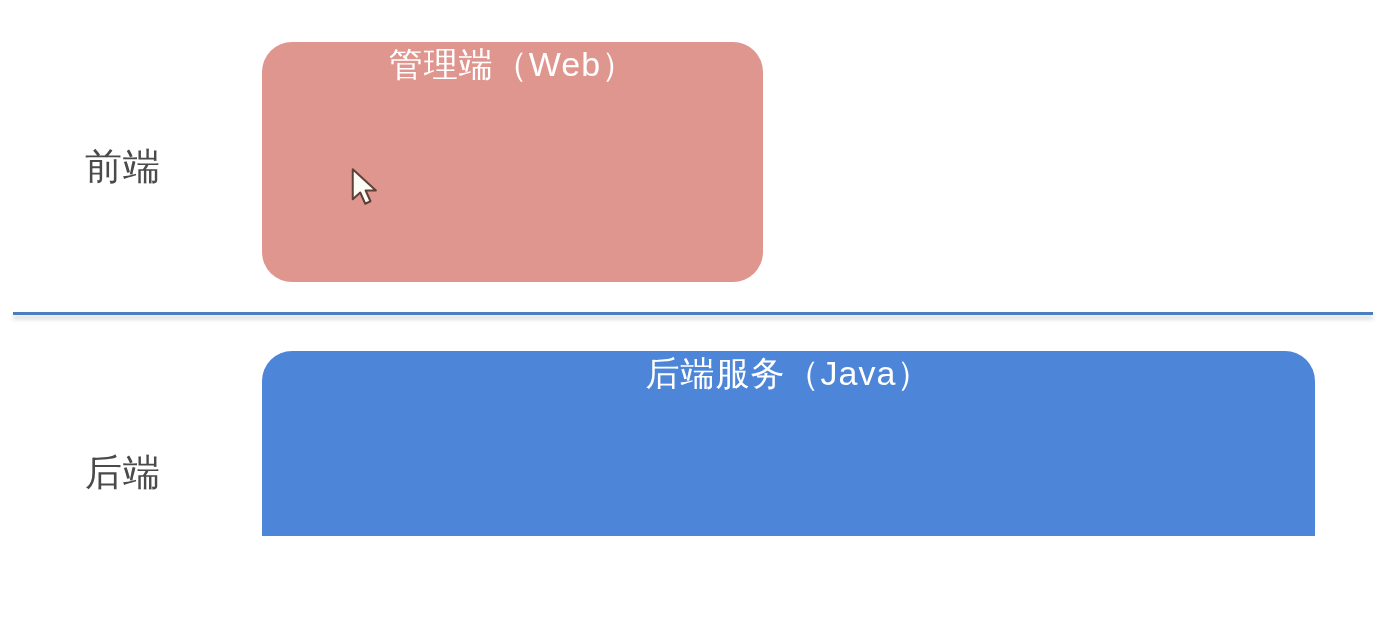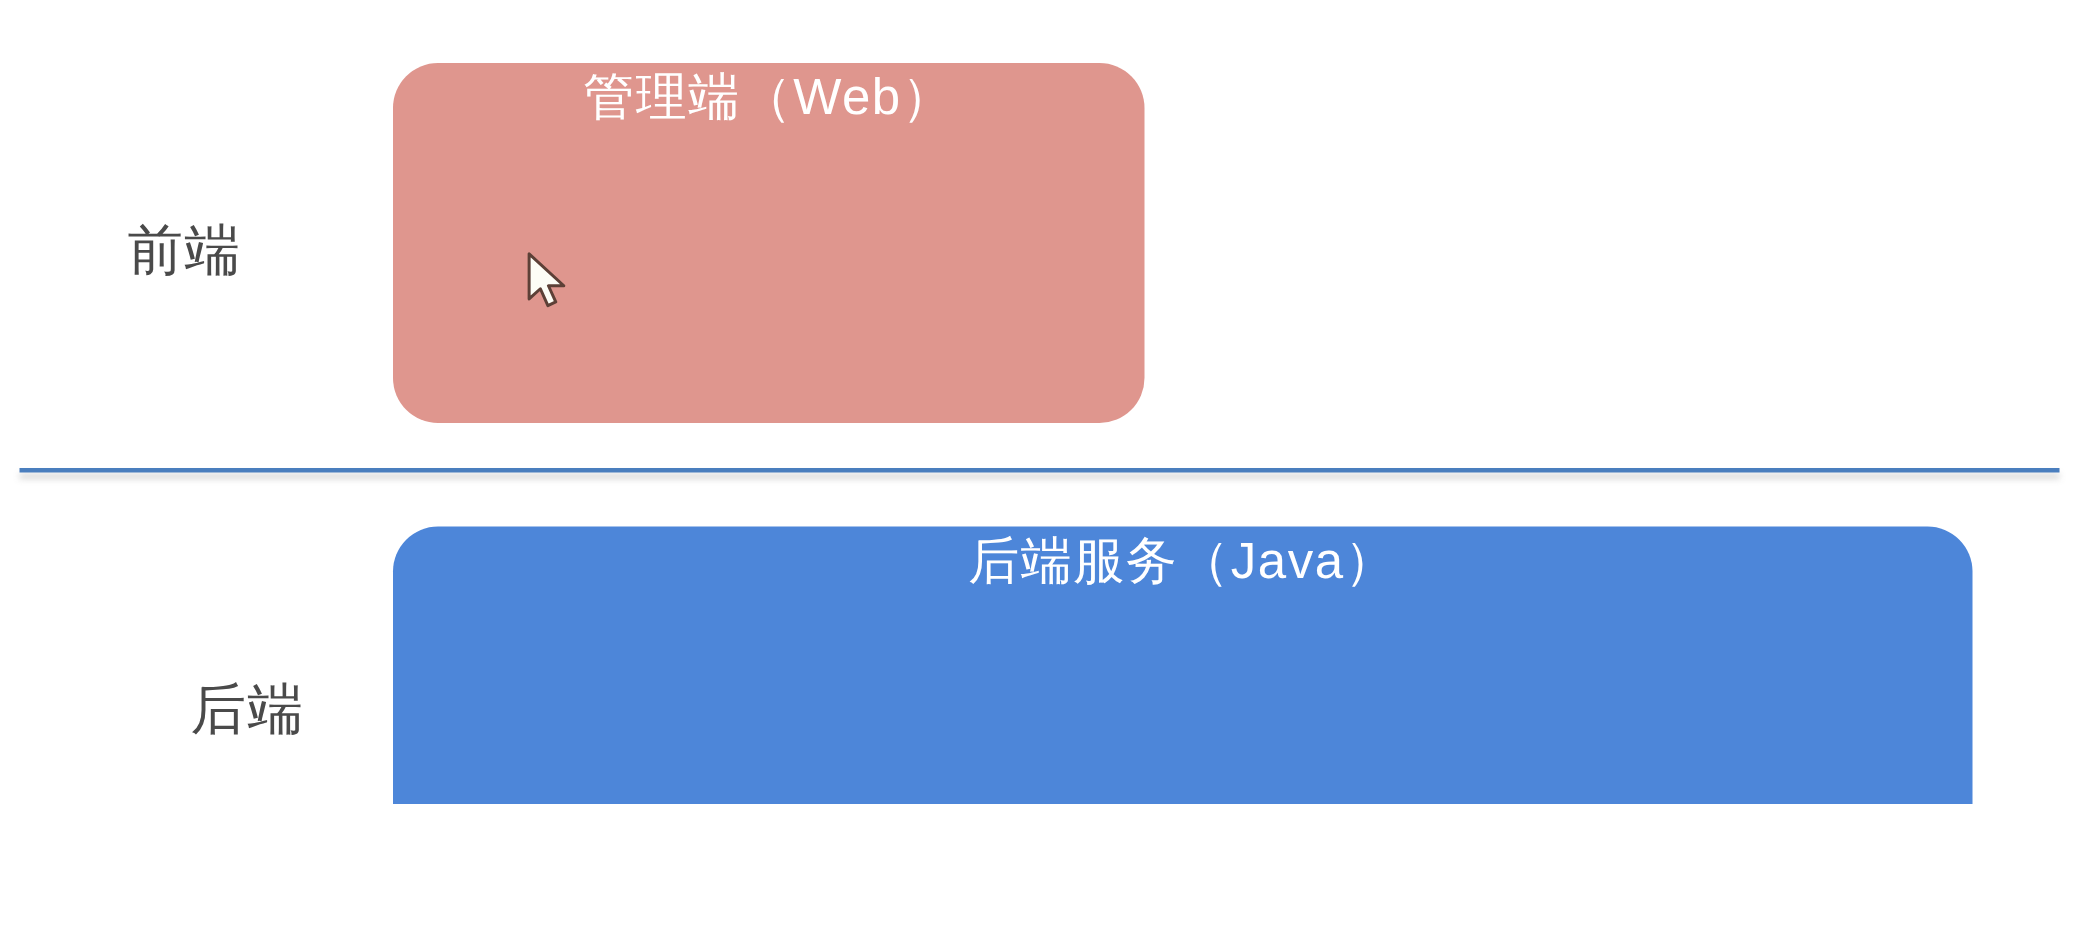--- a/index.html
+++ b/index.html
@@ -18,21 +18,21 @@
   .row-label {
     position: absolute;
     left: 85px;
     width: 160px;
     font-size: 37px;
     letter-spacing: 1px;
     color: #4a4a4a;
     white-space: nowrap;
   }
   .label-frontend { top: 142px; }
-  .label-backend  { top: 448px; text-align: center; }
+  .label-backend  { top: 448px; }
 
   .node {
     position: absolute;
     border-radius: 30px;
     display: flex;
     align-items: flex-start;
     justify-content: center;
     color: #ffffff;
     font-size: 34px;
     letter-spacing: 1px;

